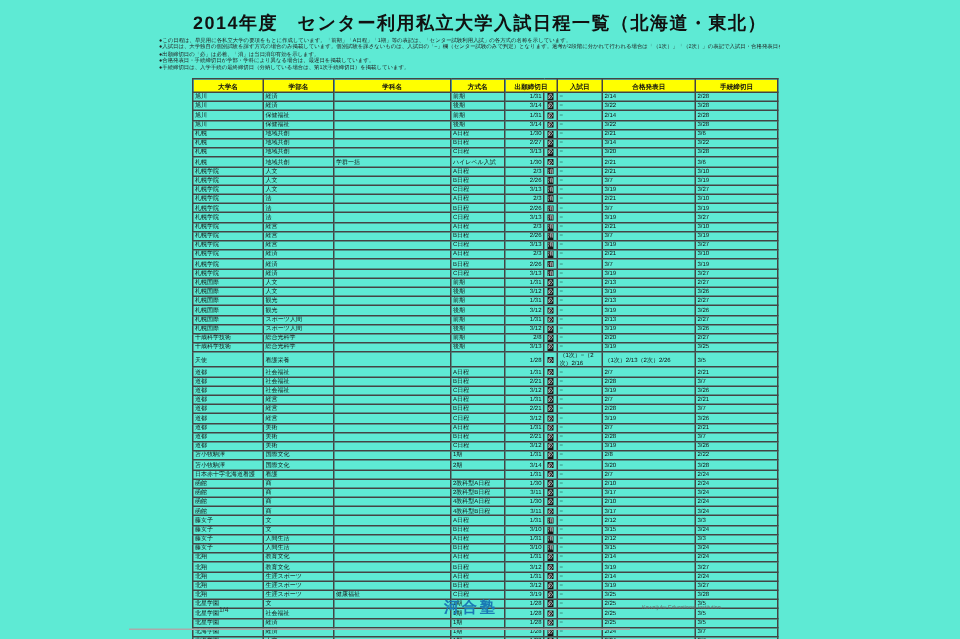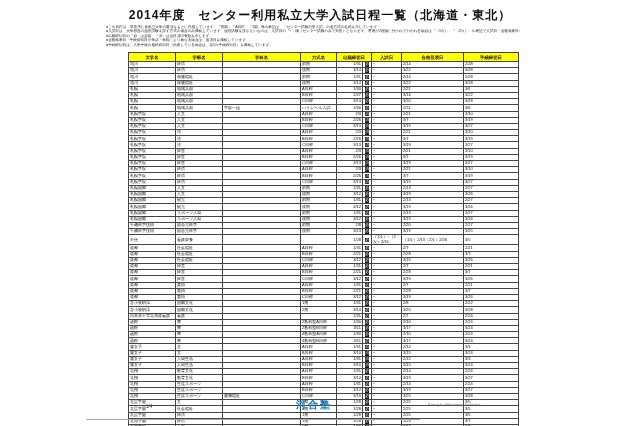--- a/index.html
+++ b/index.html
@@ -1,17 +1,17 @@
 <!DOCTYPE html>
 <html><head>
 <meta charset="utf-8">
 <style>
   html,body{margin:0;padding:0;}
   body{font-family:"Liberation Sans","DejaVu Sans",sans-serif;background:#e8e8e8;}
-  #page{position:relative;width:640px;height:426px;background:#ffffff;overflow:hidden;}
+  #page{position:relative;width:640px;height:426px;background:#5eead4;overflow:hidden;}
   #doc-title{position:absolute;top:7px;left:0;width:640px;text-align:center;
     font-size:12px;font-weight:bold;color:#111;letter-spacing:1px;}
   #notes{position:absolute;top:25px;left:106px;width:414px;font-size:3.6px;
     line-height:1.25;color:#222;}
   #notes .note-line{white-space:nowrap;overflow:hidden;}
   #table-wrap{position:absolute;top:52px;left:128px;width:391px;}
   table{border-collapse:collapse;table-layout:fixed;width:390px;}
   th,td{border:0.5px solid #444;overflow:hidden;}
   thead th{background:#ffff00;font-size:4.4px;font-weight:bold;text-align:center;
     height:8px;padding:0;color:#111;}

